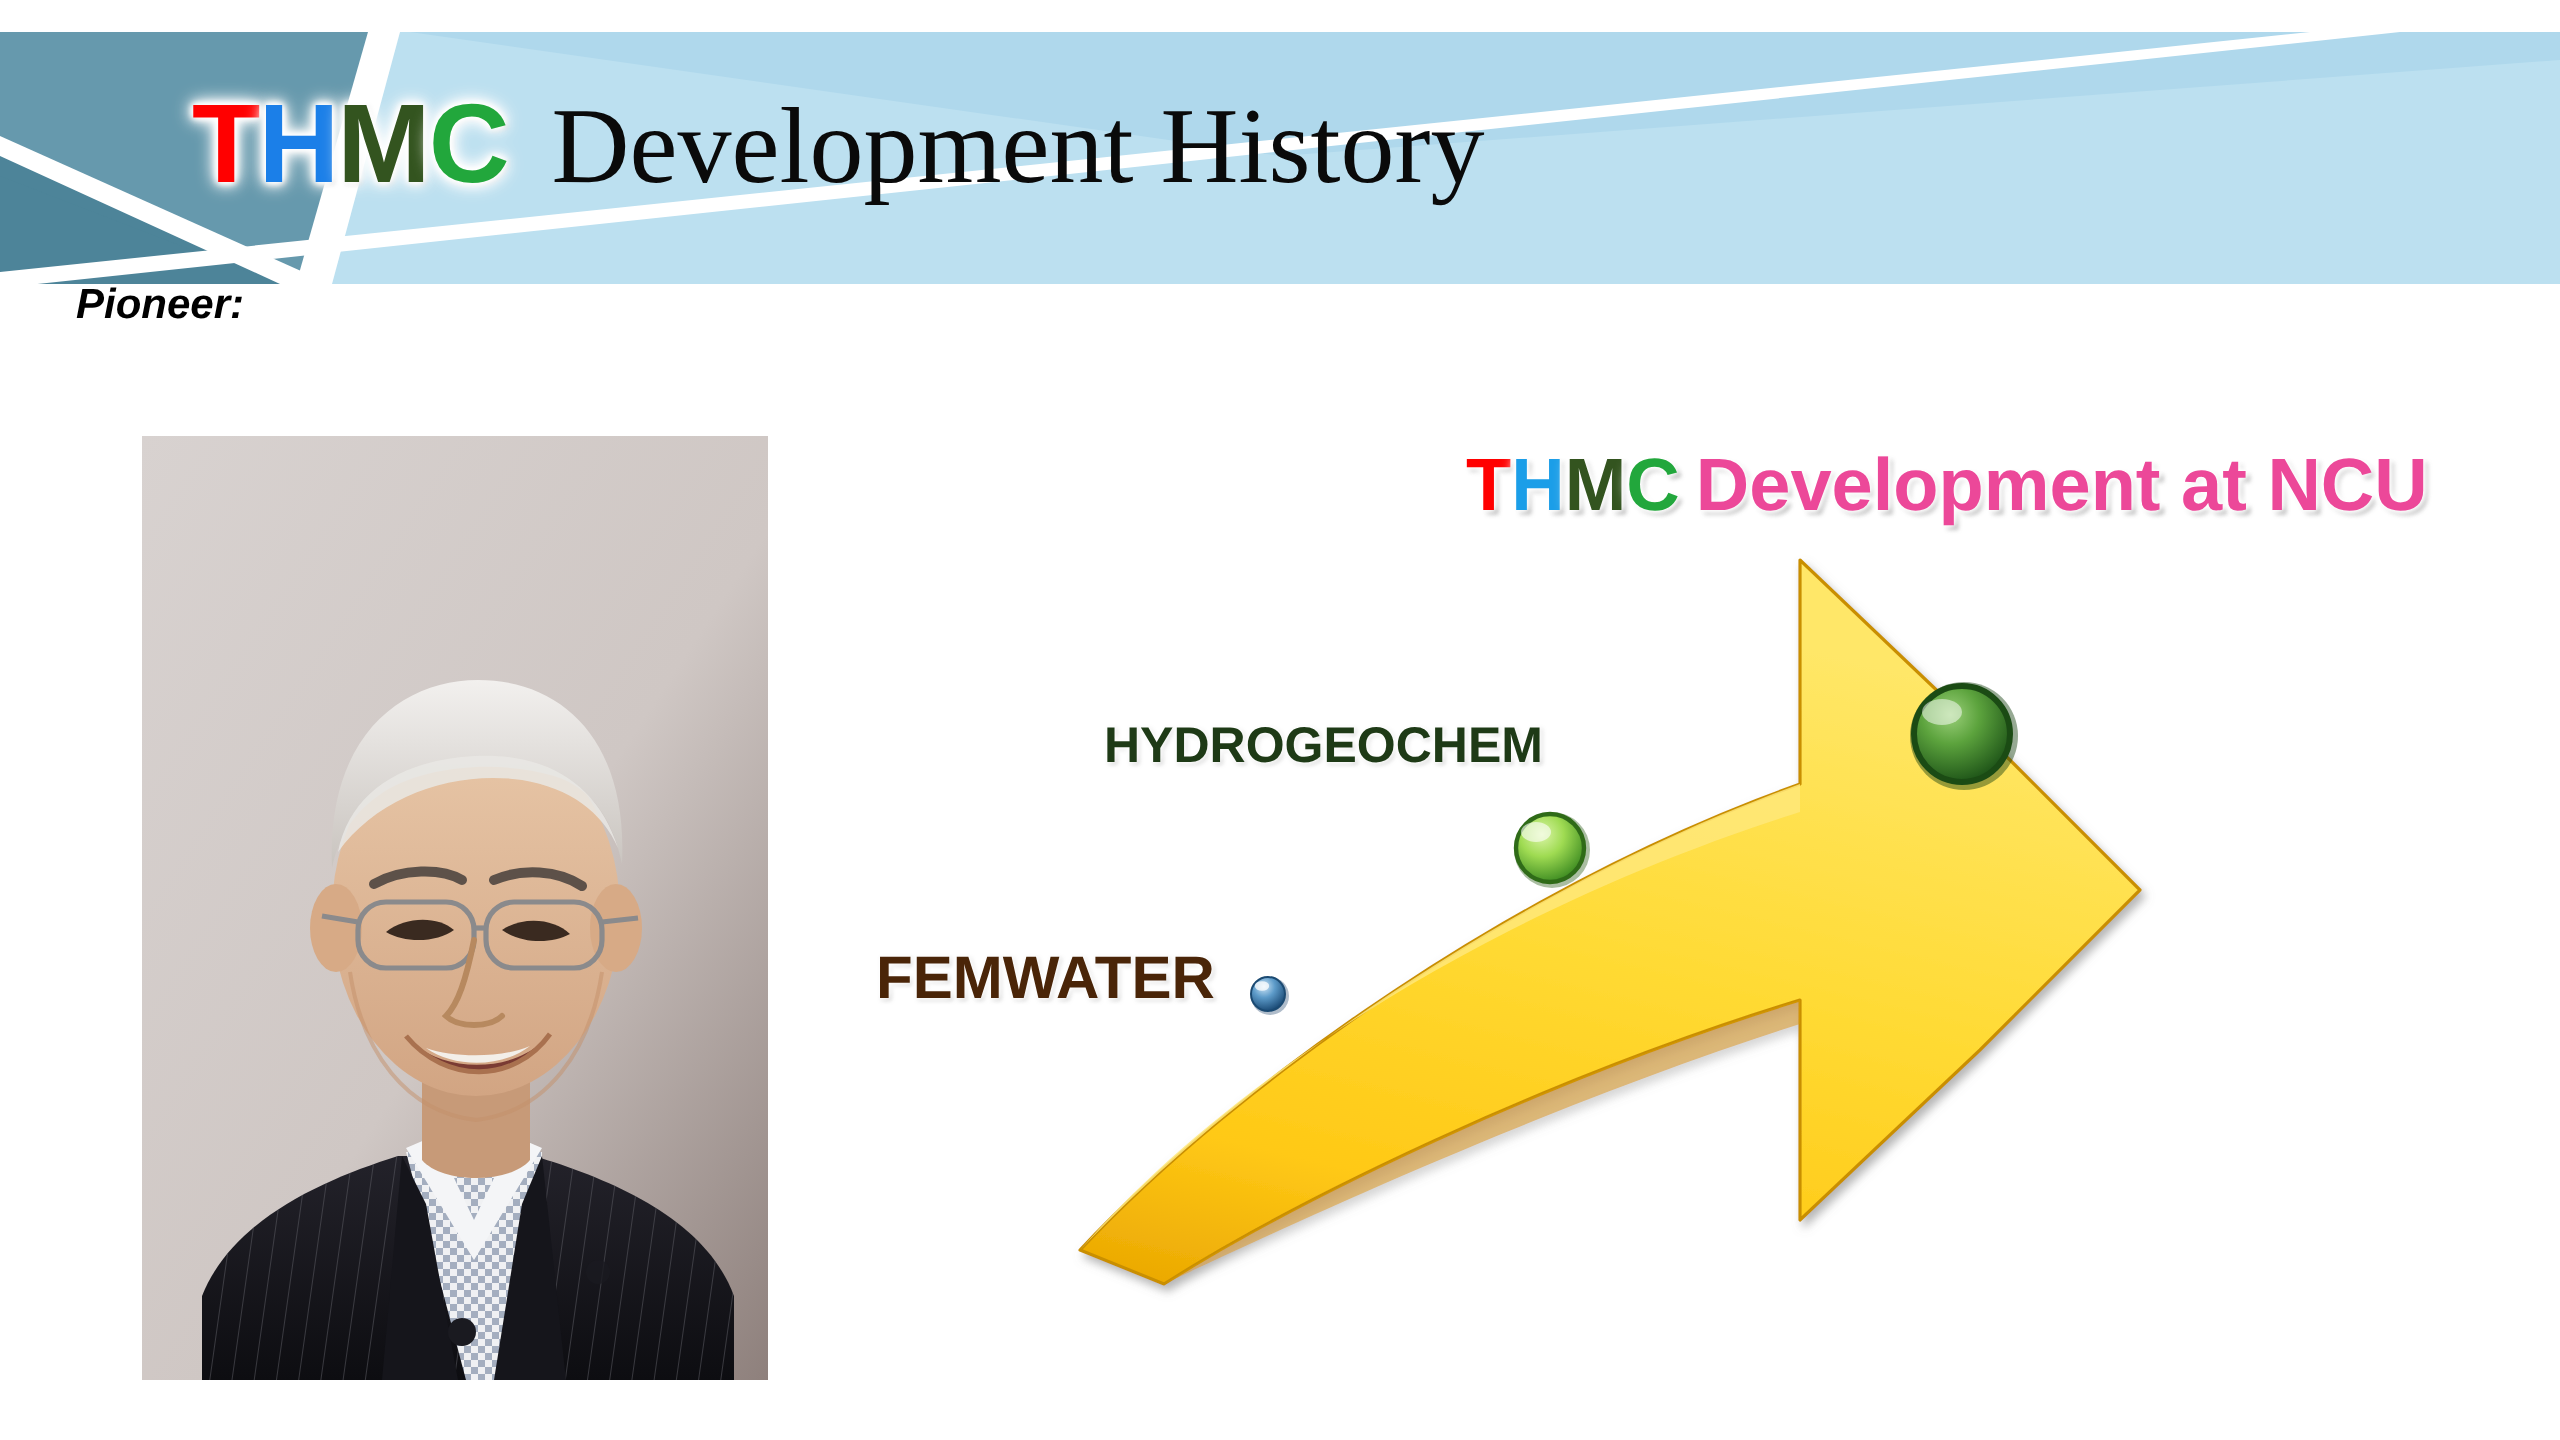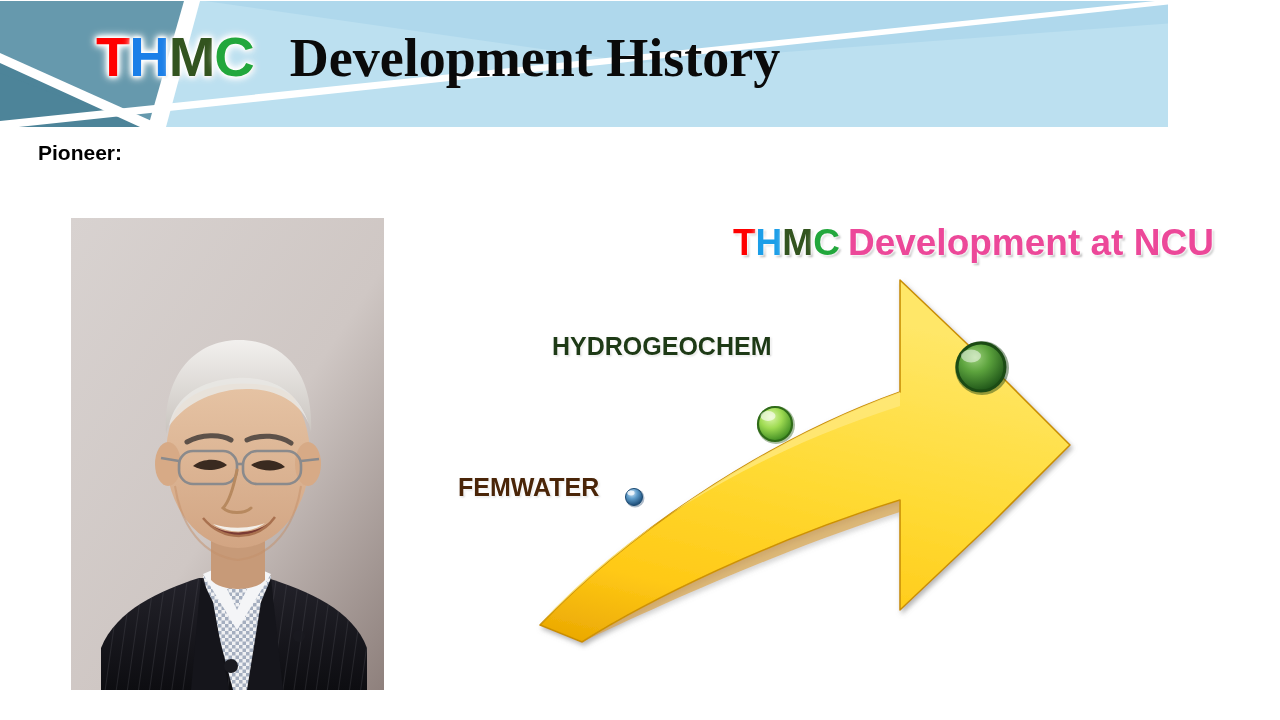--- a/index.html
+++ b/index.html
@@ -11,22 +11,22 @@
     width: 1280px;
     height: 720px;
     position: relative;
     overflow: hidden;
     font-family: "Liberation Sans", sans-serif;
   }
 
   
   #header-banner {
     position: absolute;
-    left: 0; top: 1px;
-    width: 1168px;
+    left: 0; top: 16px;
+    width: 1280px;
     height: 126px;
     overflow: hidden;
   }
   #header-banner svg {
     position: absolute;
     left: 0; top: 0;
   }
 
   #header-title-group {
     position: absolute;
@@ -47,34 +47,35 @@
        0 0 7px #ffffff, 0 0 9px #ffffff, 0 0 11px #ffffff,
        1px 1px 2px rgba(120,120,120,0.55);
   }
   .thmc-logo .l-t { color: #FF0000; }
   .thmc-logo .l-h { color: #1B7FE8; }
   .thmc-logo .l-m { color: #33541F; }
   .thmc-logo .l-c { color: #22A73C; }
 
   #header-title-text {
     font-family: "Liberation Serif", serif;
-    font-weight: bold;
+    font-weight: normal;
     font-size: 54px;
     color: #0a0a0a;
-    margin-left: 36px;
+    margin-left: 22px;
     line-height: 1;
   }
 
   
   #pioneer-block {
     position: absolute;
     left: 38px;
     top: 140px;
     font-family: "Liberation Sans", sans-serif;
     font-weight: bold;
+    font-style: italic;
     color: #000000;
     line-height: 1.28;
   }
   #pioneer-label   { font-size: 21px; }
   #pioneer-name    { font-size: 21px; margin-left: 24px; }
 
   
   #pioneer-photo {
     position: absolute;
     left: 71px;
@@ -101,31 +102,31 @@
 
   .diagram-label {
     position: absolute;
     font-family: "Liberation Sans", sans-serif;
     font-weight: bold;
     white-space: nowrap;
     line-height: 1;
   }
   #label-hydrogeochem {
     left: 122px;
-    top: 124px;
+    top: 151px;
     font-size: 25px;
     color: #1E3A16;
     text-shadow:
       0 0 2px #ffffff, 0 0 3px #ffffff, 0 0 4px #ffffff,
       0 0 6px #ffffff, 1px 1px 2px rgba(140,140,140,0.7);
   }
   #label-femwater {
-    left: 28px;
+    left: 8px;
     top: 265px;
-    font-size: 25px;
+    font-size: 30px;
     color: #4A2508;
     text-shadow:
       0 0 2px #ffffff, 0 0 3px #ffffff, 0 0 4px #ffffff,
       0 0 6px #ffffff, 1px 1px 2px rgba(140,140,140,0.7);
   }
 
   
   #ncu-title {
     position: absolute;
     left: 733px;

